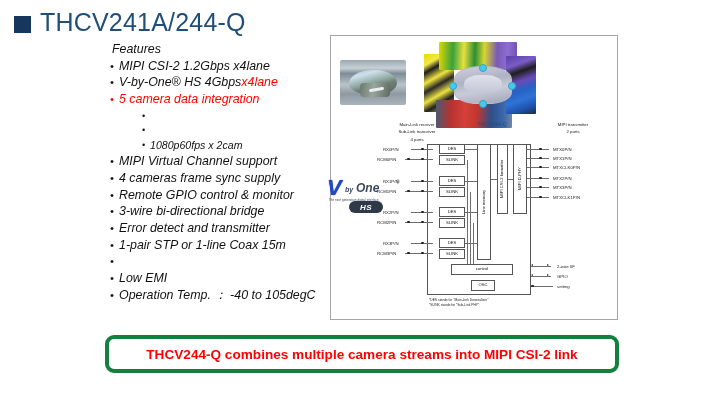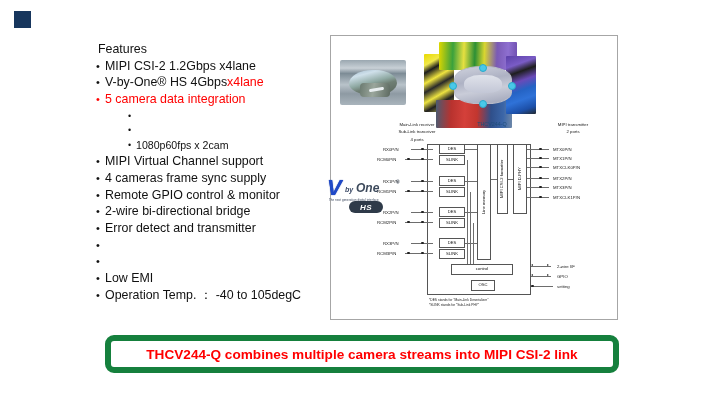--- a/index.html
+++ b/index.html
@@ -20,21 +20,21 @@
     width:17px;height:17px;background:#17365D;
     display:block;margin-top:3px;
   }
   #title-text{
     font-size:25px;color:#1F4E79;letter-spacing:.2px;
     white-space:nowrap;
   }
 
   
   #features{
-    position:absolute;left:96px;top:42px;width:215px;
+    position:absolute;left:110px;top:42px;width:215px;font-style:italic;
   }
   #features-heading{
     font-size:12.4px;color:#111;margin:0 0 2.5px 2px;
   }
   .feat-item{
     display:flex;align-items:flex-start;
     font-size:12.4px;line-height:15.4px;color:#111;
     margin-bottom:1.3px;
     white-space:nowrap;
   }
@@ -182,33 +182,34 @@
     position:absolute;left:24px;top:25px;width:34px;height:12px;
     background:#2f3a49;border-radius:6px;
     color:#fff;font-size:8px;font-weight:bold;font-style:italic;
     display:flex;align-items:center;justify-content:center;
     letter-spacing:.5px;
   }
 
   
   #banner{
     position:absolute;left:105px;top:335px;width:514px;height:38px;
-    border:6px solid #15803d;border-radius:9px;
+    border:4px solid #15803d;border-radius:9px;
     display:flex;align-items:center;justify-content:center;
     box-sizing:border-box;background:#fff;
   }
   #banner-text{
     color:#FF0000;font-size:13.6px;font-weight:bold;white-space:nowrap;
   }
 </style>
 </head>
 <body>
 
 <div id="title-row">
   <span id="title-bullet"></span>
+  <span id="title-text">THCV241A/244-Q</span>
 </div>
 
 <div id="features">
   <div id="features-heading">Features</div>
 
   <div class="feat-item">
     <span class="bullet">•</span>
     <span>MIPI CSI-2 1.2Gbps x4lane</span>
   </div>
 
@@ -241,28 +242,29 @@
   <div class="feat-item">
     <span class="bullet">•</span>
     <span>4 cameras frame sync supply</span>
   </div>
   <div class="feat-item">
     <span class="bullet">•</span>
     <span>Remote GPIO control &amp; monitor</span>
   </div>
   <div class="feat-item">
     <span class="bullet">•</span>
-    <span>2-wire bi-directional bridge</span>
+    <span>3-wire bi-directional bridge</span>
   </div>
   <div class="feat-item">
     <span class="bullet">•</span>
     <span>Error detect and transmitter</span>
   </div>
   <div class="feat-item">
     <span class="bullet">•</span>
+    <span>1-pair STP or 1-line Coax 15m</span>
   </div>
   <div class="feat-item">
     <span class="bullet">•</span>
   </div>
   <div class="feat-item">
     <span class="bullet">•</span>
     <span>Low EMI</span>
   </div>
   <div class="feat-item">
     <span class="bullet">•</span>

